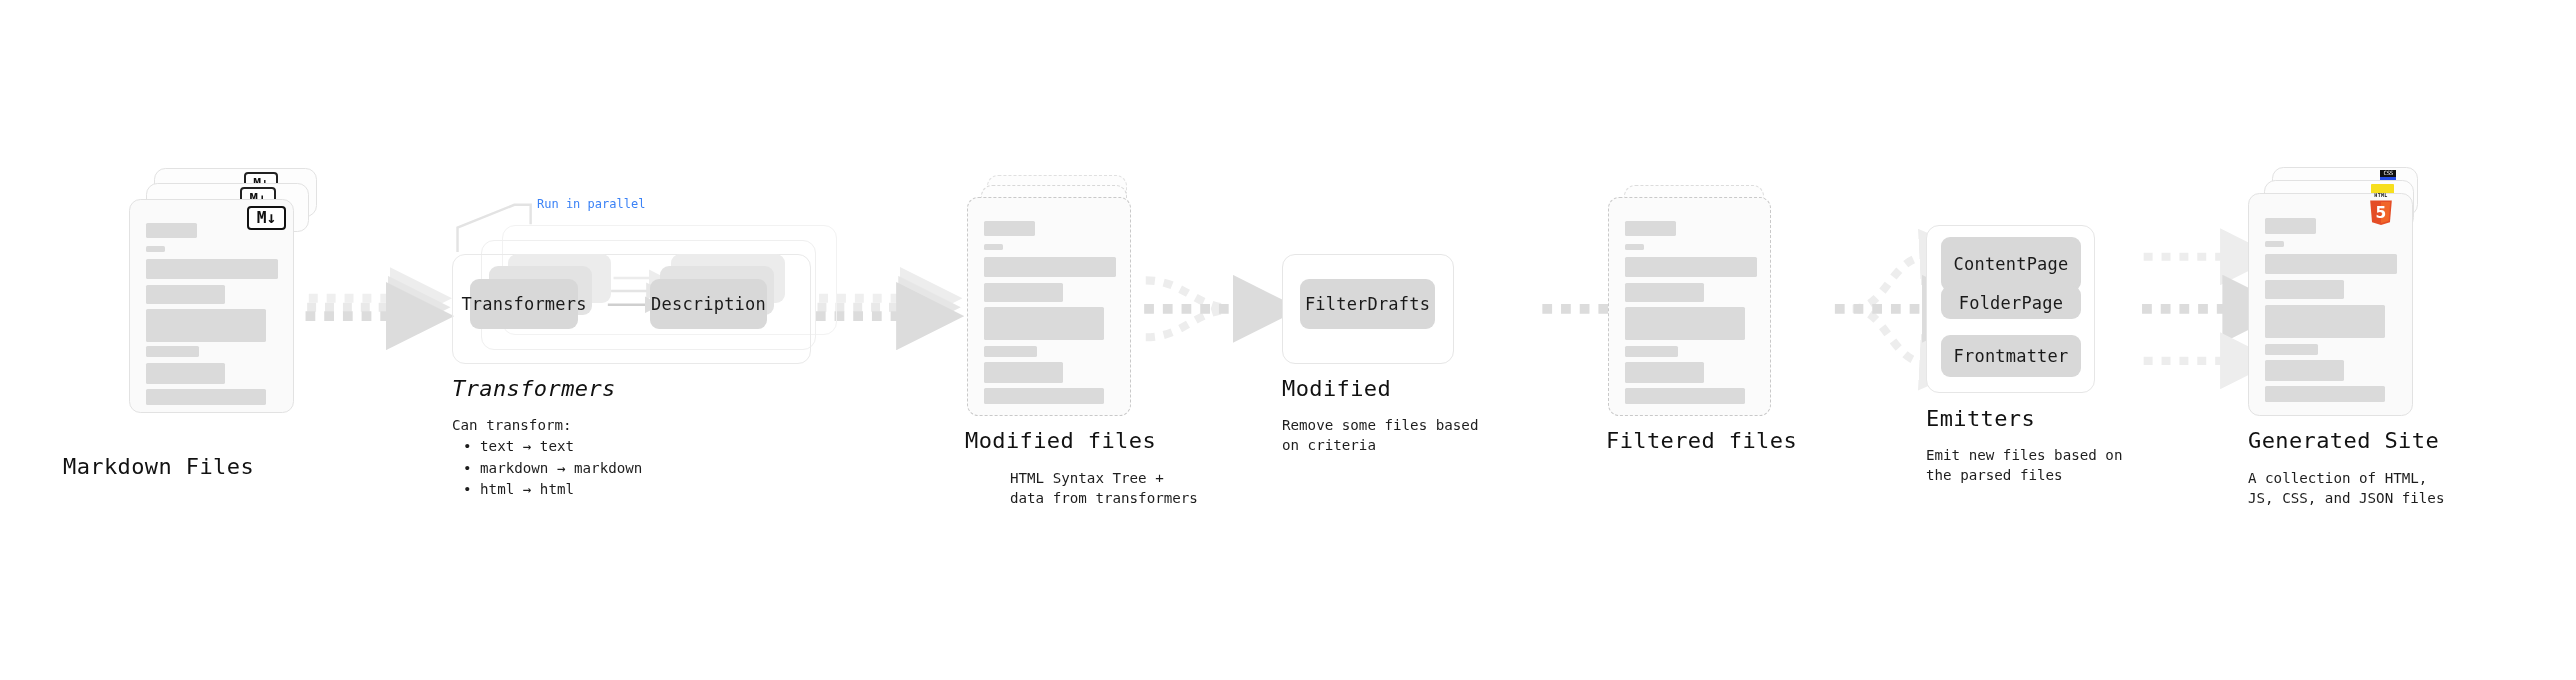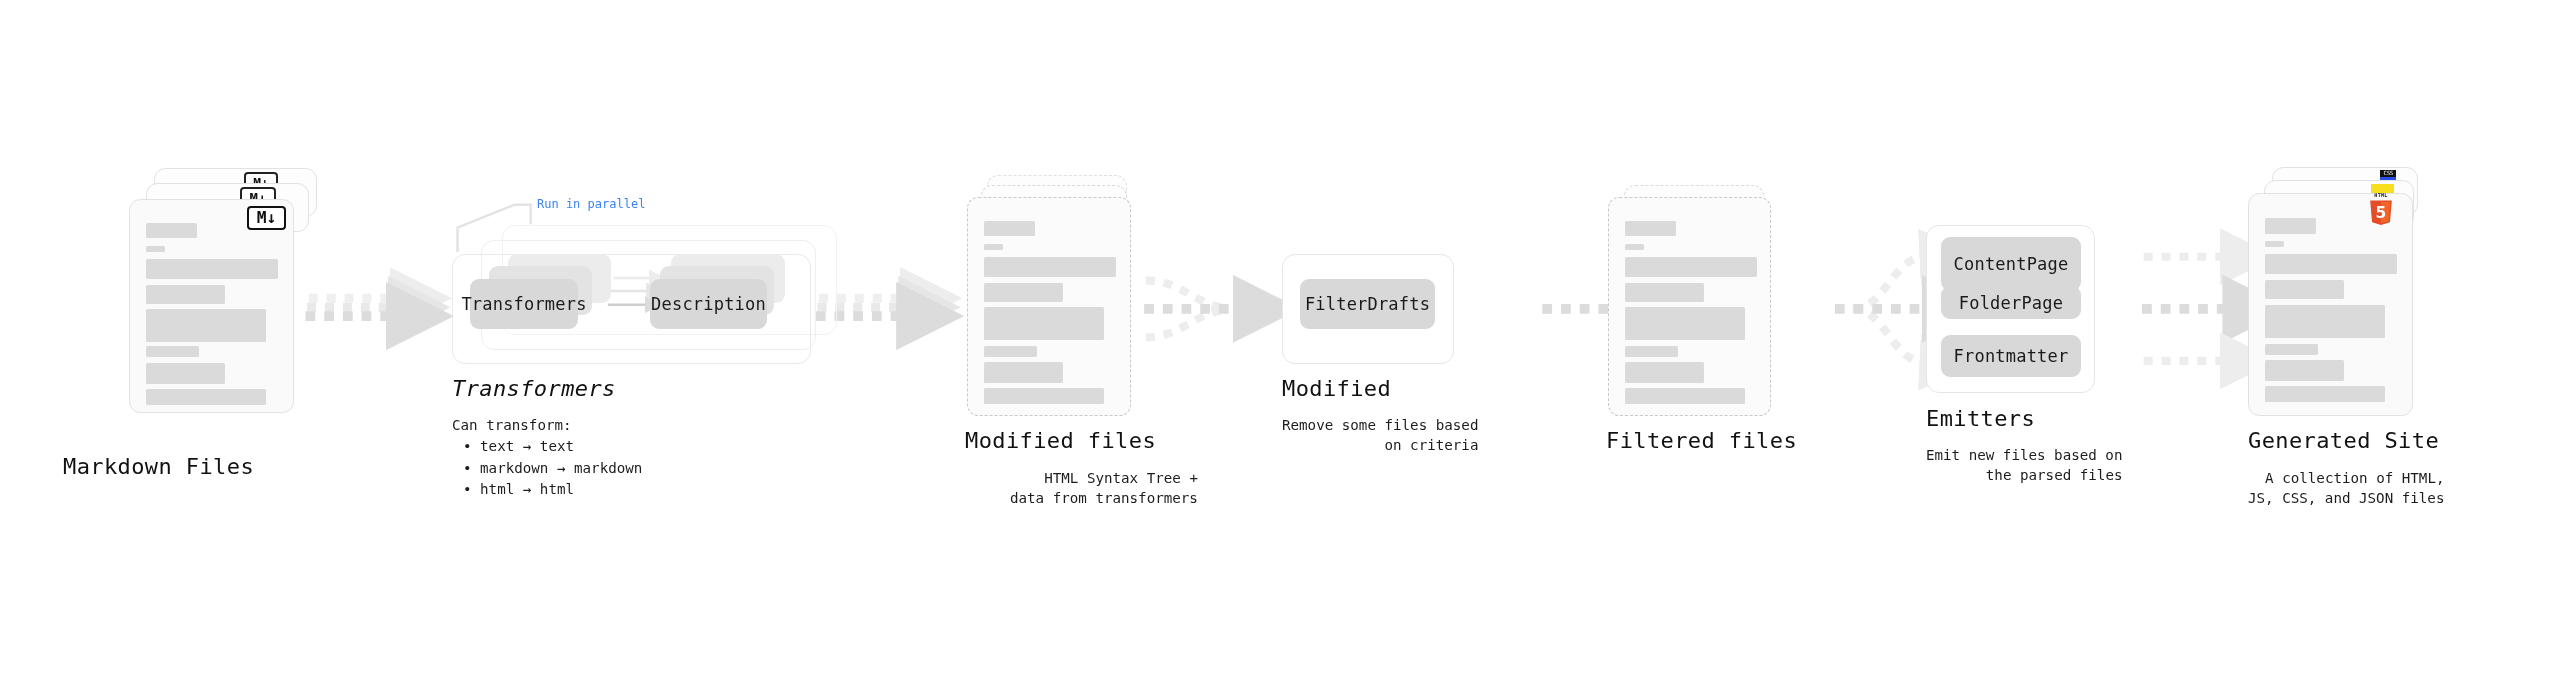--- a/index.html
+++ b/index.html
@@ -31,21 +31,21 @@
     position:absolute;background:#d8d8d8;border-radius:9px;
     display:flex;align-items:center;justify-content:center;
     font-size:17px;color:#1a1a1a;letter-spacing:0.2px;white-space:nowrap;
     box-sizing:border-box;
   }
   .chip.g1{background:#ececec;}
   .chip.g2{background:#e3e3e3;}
 
   
   .title{position:absolute;font-size:22px;color:#111;white-space:nowrap;letter-spacing:0.4px;}
-  .caption{position:absolute;font-size:14.2px;line-height:20.3px;color:#1d1d1d;white-space:pre;text-align:right;}
+  .caption{position:absolute;font-size:14.2px;line-height:20.3px;color:#1d1d1d;white-space:pre;}
   .muted{position:absolute;font-size:12px;color:#3b82f6;white-space:nowrap;}
 
   
   .svgl{position:absolute;left:0;top:0;width:2576px;height:681px;pointer-events:none;}
 
   
   .mdbadge{position:absolute;box-sizing:border-box;
     border:2.4px solid #111;border-radius:4.1px;background:#fff;
     display:flex;align-items:center;justify-content:center;
     font-weight:bold;color:#111;font-size:16.3px;line-height:1;}

